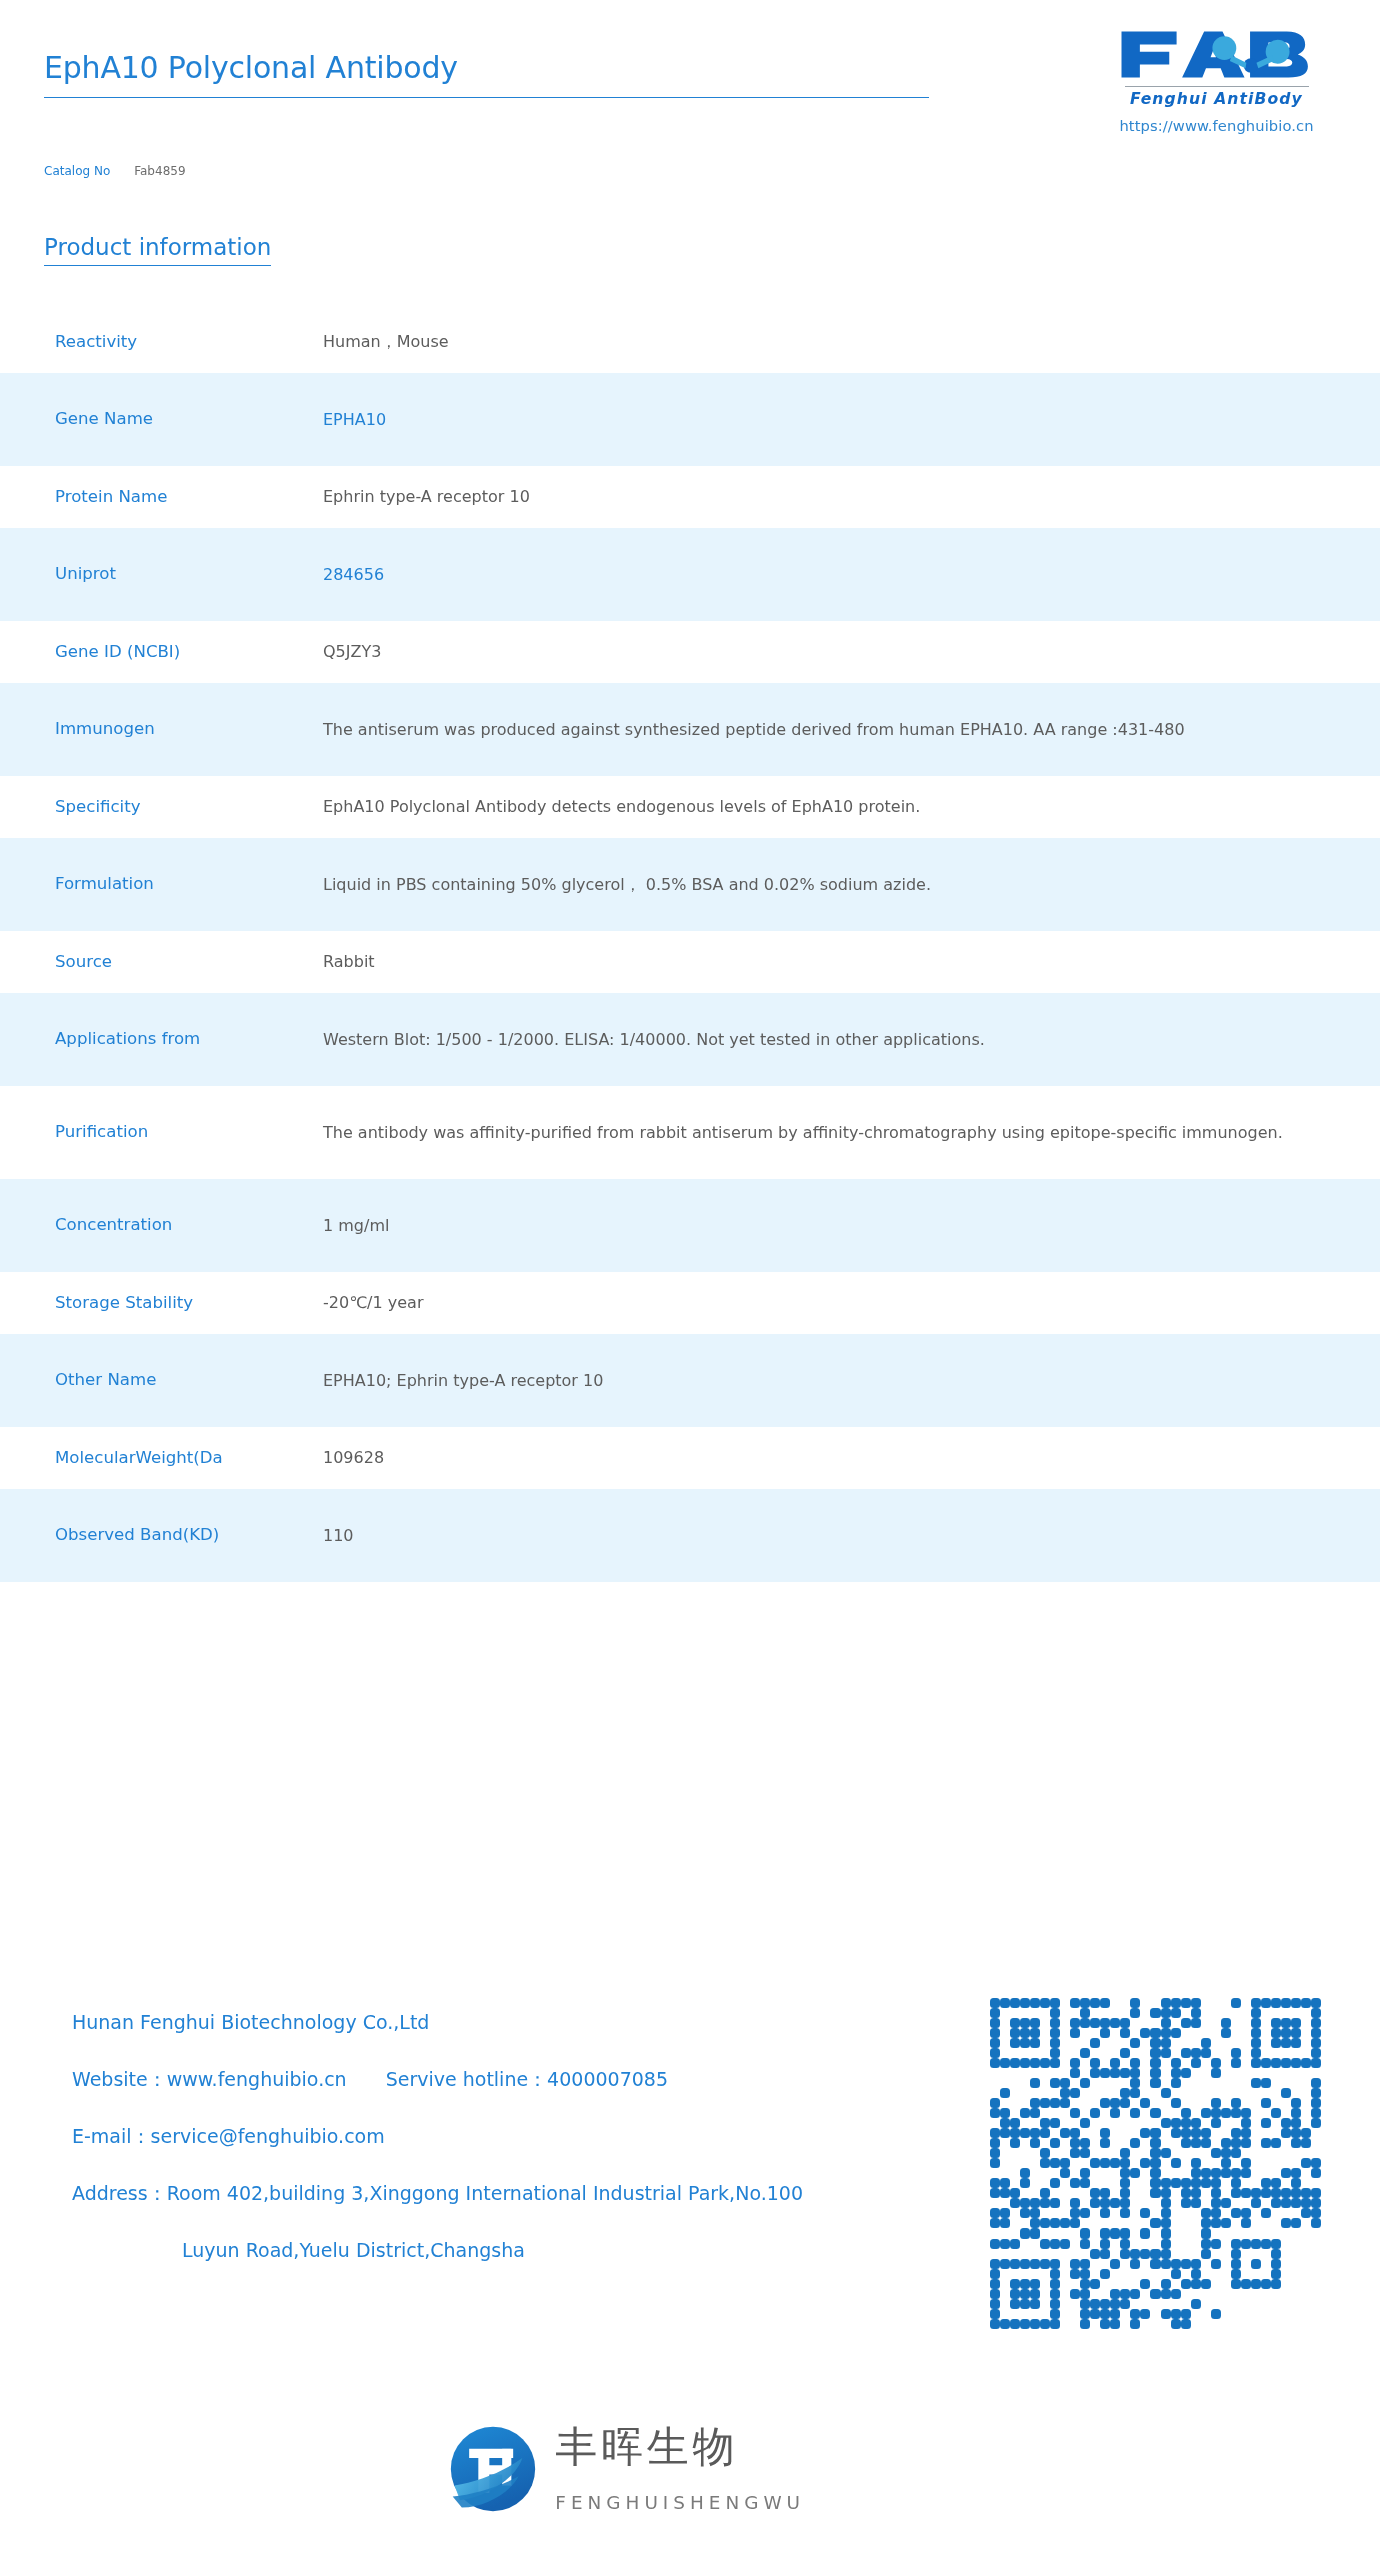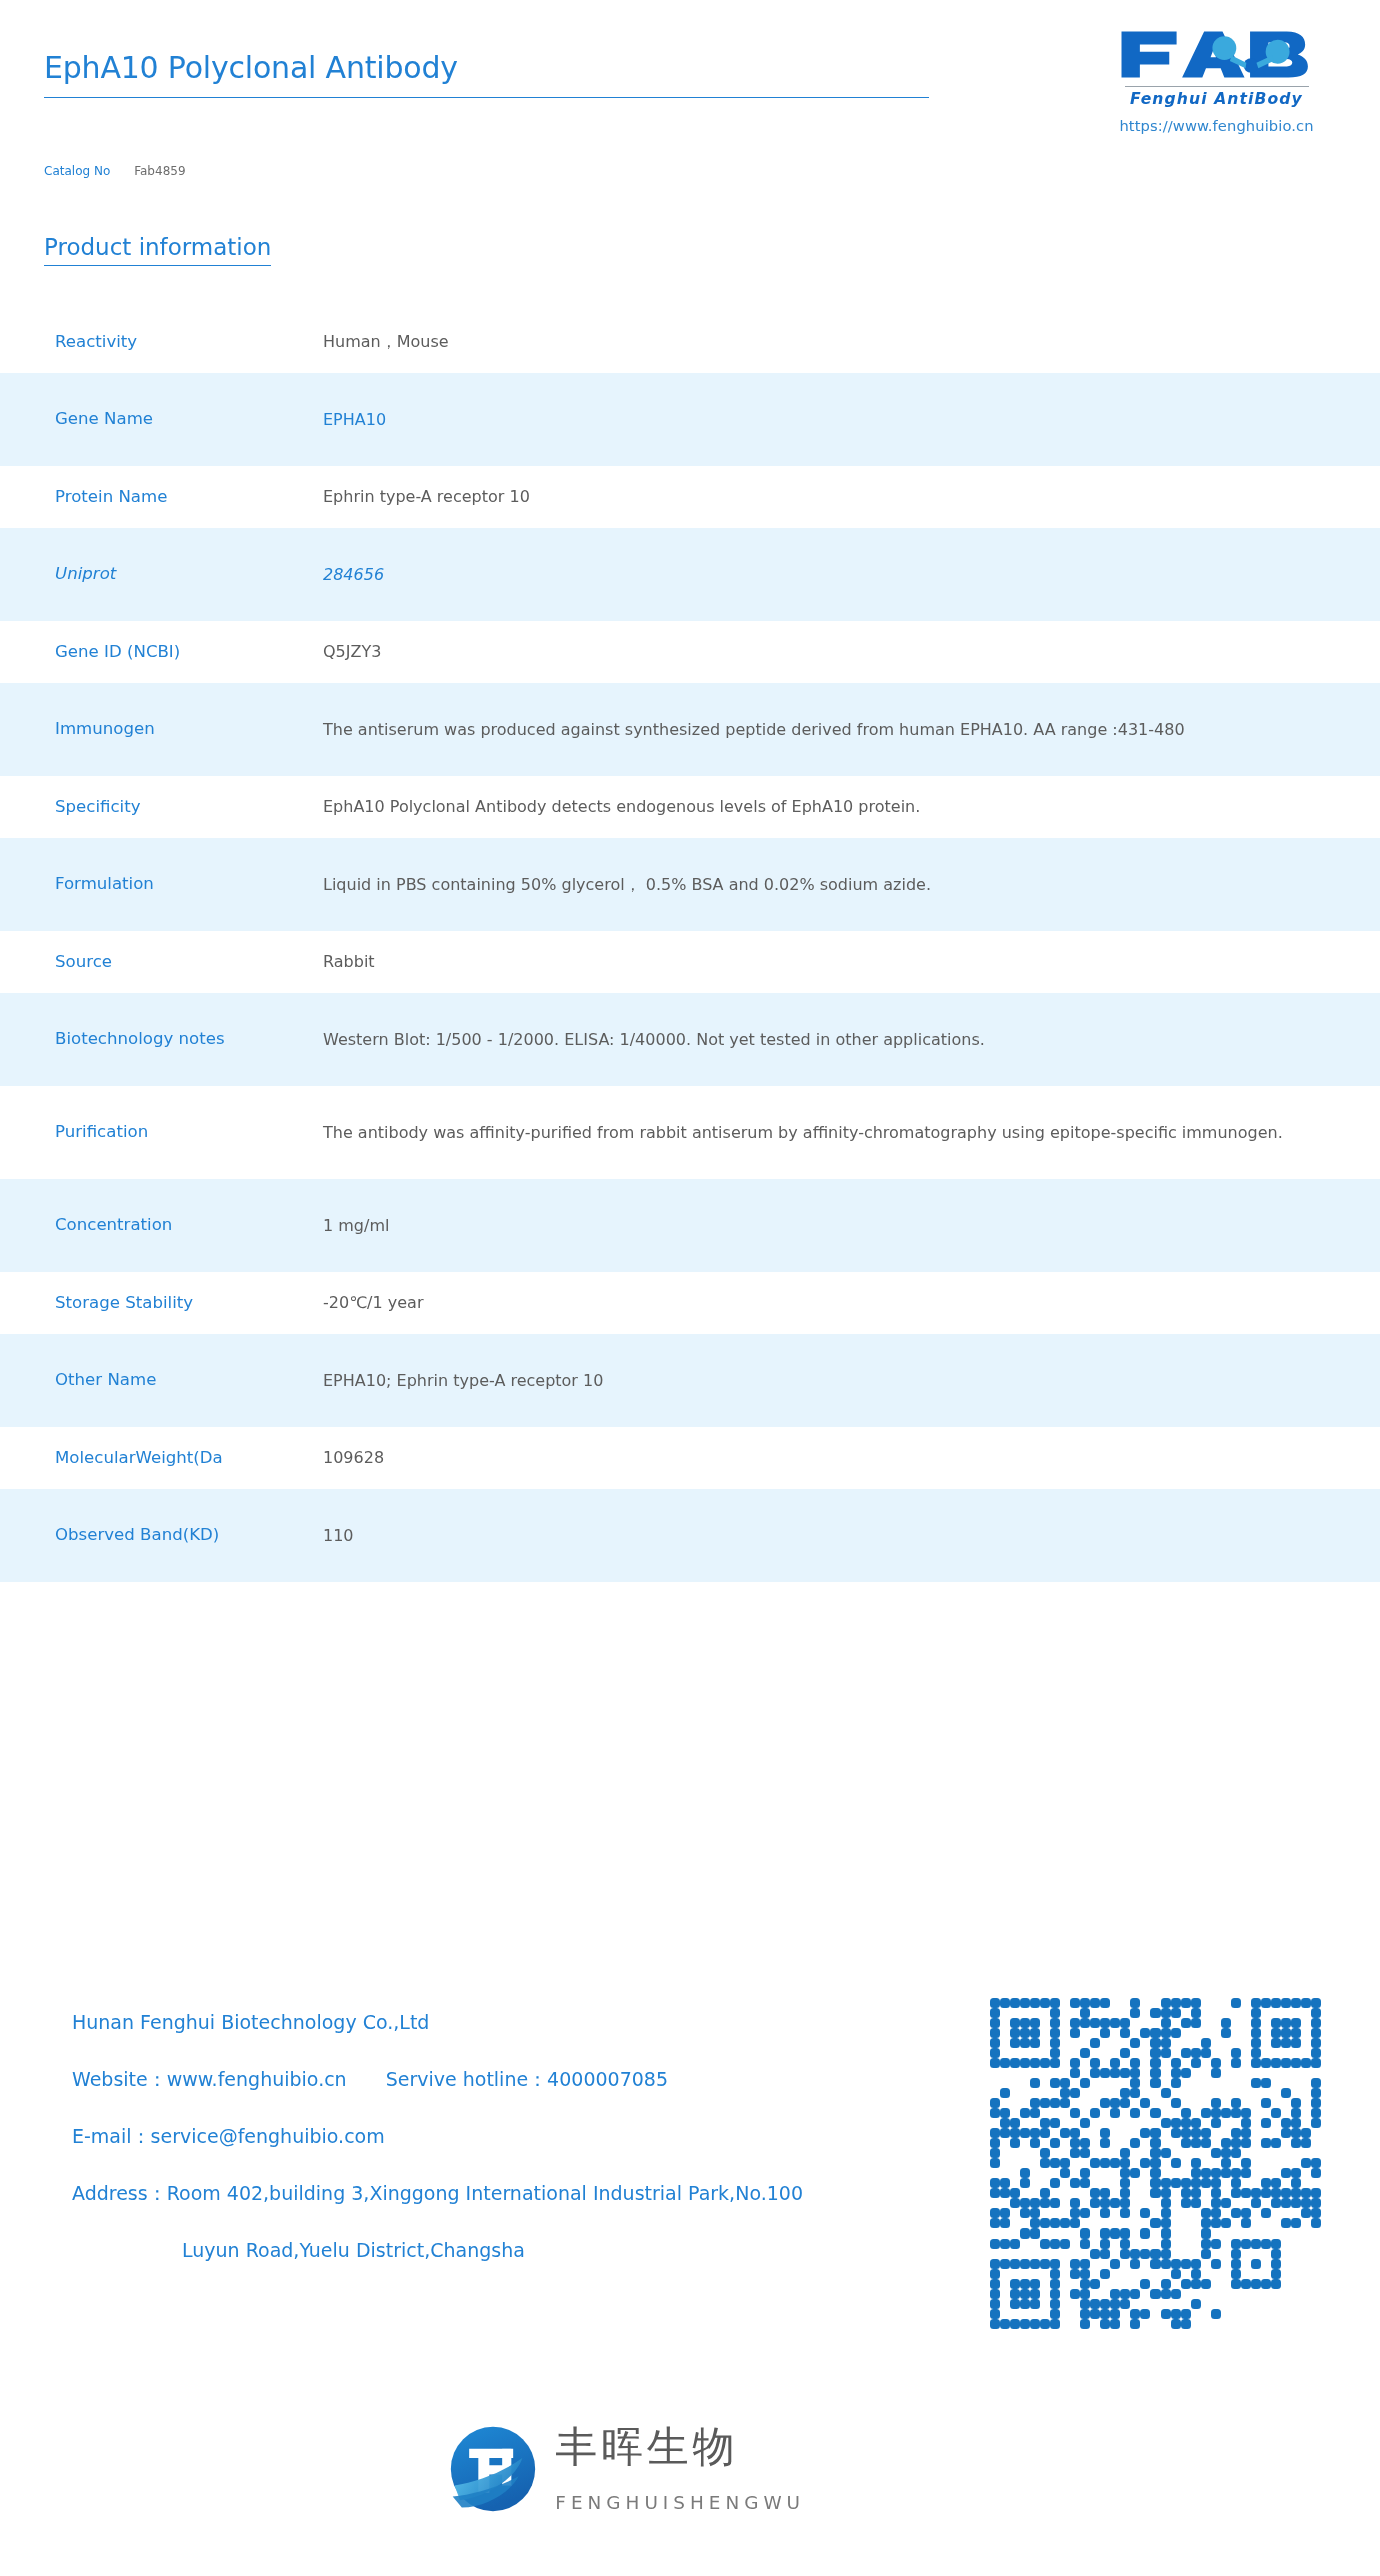--- a/index.html
+++ b/index.html
@@ -251,21 +251,21 @@
       <div class="row-value">Human，Mouse</div>
     </div>
     <div class="info-row shaded" style="min-height: 93px;">
       <div class="row-label">Gene Name</div>
       <div class="row-value link">EPHA10</div>
     </div>
     <div class="info-row plain" style="min-height: 62px;">
       <div class="row-label">Protein Name</div>
       <div class="row-value">Ephrin type-A receptor 10</div>
     </div>
-    <div class="info-row shaded" style="min-height: 93px; font-style: italic;">
+    <div class="info-row shaded" style="min-height: 93px;">
       <div class="row-label">Uniprot</div>
       <div class="row-value link">284656</div>
     </div>
     <div class="info-row plain" style="min-height: 62px;">
       <div class="row-label">Gene ID (NCBI)</div>
       <div class="row-value">Q5JZY3</div>
     </div>
     <div class="info-row shaded" style="min-height: 93px;">
       <div class="row-label">Immunogen</div>
       <div class="row-value">The antiserum was produced against synthesized peptide derived from human EPHA10. AA range :431-480</div>
@@ -276,21 +276,21 @@
     </div>
     <div class="info-row shaded" style="min-height: 93px;">
       <div class="row-label">Formulation</div>
       <div class="row-value">Liquid in PBS containing 50% glycerol， 0.5% BSA and 0.02% sodium azide.</div>
     </div>
     <div class="info-row plain" style="min-height: 62px;">
       <div class="row-label">Source</div>
       <div class="row-value">Rabbit</div>
     </div>
     <div class="info-row shaded" style="min-height: 93px;">
-      <div class="row-label">Biotechnology notes</div>
+      <div class="row-label">Applications from</div>
       <div class="row-value">Western Blot: 1/500 - 1/2000. ELISA: 1/40000. Not yet tested in other applications.</div>
     </div>
     <div class="info-row plain" style="min-height: 93px;">
       <div class="row-label">Purification</div>
       <div class="row-value">The antibody was affinity-purified from rabbit antiserum by affinity-chromatography using epitope-specific immunogen.</div>
     </div>
     <div class="info-row shaded" style="min-height: 93px;">
       <div class="row-label">Concentration</div>
       <div class="row-value">1 mg/ml</div>
     </div>

